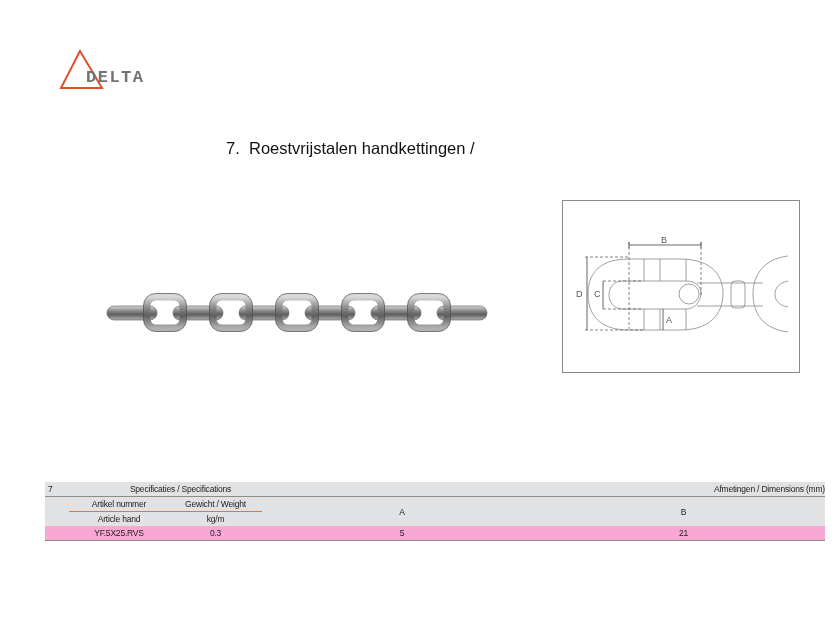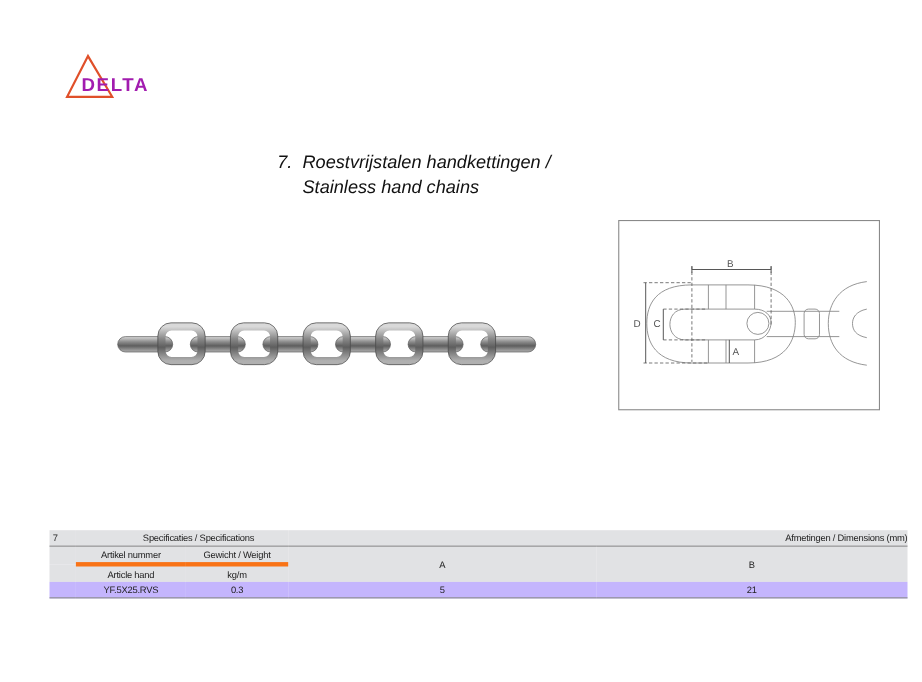--- a/index.html
+++ b/index.html
@@ -1,44 +1,43 @@
 <!DOCTYPE html>
 <html><head>
 <meta charset="utf-8">
 <style>
   html, body { margin:0; padding:0; background:#ffffff; }
   body { width:838px; height:620px; position:relative; overflow:hidden; font-family:"Liberation Sans", sans-serif; color:#1a1a1a; }
   .logo { position:absolute; left:58px; top:48px; width:120px; height:44px; }
   .logo svg { position:absolute; left:0; top:0; }
-  .logo-text { position:absolute; left:16px; top:20px; font-family:Liberation Sans, sans-serif; font-weight:bold; font-size:17px; letter-spacing:1.5px; color:#a21caf; }
-  .title { position:absolute; left:252px; top:137px; font-size:16.5px; line-height:22px; color:#111;font-style:italic; }
+  .logo-text { position:absolute; left:28px; top:20px; font-family:Liberation Mono, monospace; font-weight:bold; font-size:17px; letter-spacing:1.5px; color:#737373; }
+  .title { position:absolute; left:226px; top:137px; font-size:16.5px; line-height:22px; color:#111; }
   .title .num { display:inline-block; width:23px; }
   .title .l2 { padding-left:23px; display:block; }
   .chain { position:absolute; left:105px; top:291px; }
   .diagram { position:absolute; left:562px; top:200px; width:236px; height:171px; border:1px solid #8a8a8a; background:#fff; }
   .spec-table { position:absolute; left:45px; top:482px; width:780px; border-collapse:collapse; font-size:8.5px; color:#222; letter-spacing:-0.2px; }
   .spec-table td { padding:0; height:14px; text-align:center; vertical-align:middle; }
   .spec-table .shade td, .spec-table td.shade { background:#e1e2e4; }
   .spec-table .r1 td { border-bottom:1px solid #8c8c8c; }
-  .spec-table .r4 td { border-bottom:1px solid #8c8c8c; background:#c4b5fd; }
-  .spec-table .sub-divider { border-bottom:4px solid #f97316;margin-top:37px; }
+  .spec-table .r4 td { border-bottom:1px solid #8c8c8c; background:#f9a8d4; }
+  .spec-table .sub-divider { border-bottom:1px solid #f97316;margin-top:37px; }
 </style>
 </head>
 <body>
 
 <div class="logo">
   <svg width="60" height="44" viewBox="0 0 60 44">
     <polygon points="22,3 3,40 44,40" fill="none" stroke="#e0502a" stroke-width="2"></polygon>
   </svg>
   <span class="logo-text">DELTA</span>
 </div>
 
 <div class="title">
   <span class="num">7.</span><span>Roestvrijstalen handkettingen /</span>
-  <span class="l2">Stainless hand chains</span>
 </div>
 
 <div class="chain">
   <svg width="390" height="46" viewBox="0 0 390 46">
     <defs>
       <linearGradient id="steel" x1="0" y1="0" x2="0" y2="1">
         <stop offset="0" stop-color="#d9d9d9"></stop>
         <stop offset="0.35" stop-color="#8a8a8a"></stop>
         <stop offset="0.6" stop-color="#5e5e5e"></stop>
         <stop offset="1" stop-color="#b0b0b0"></stop>

